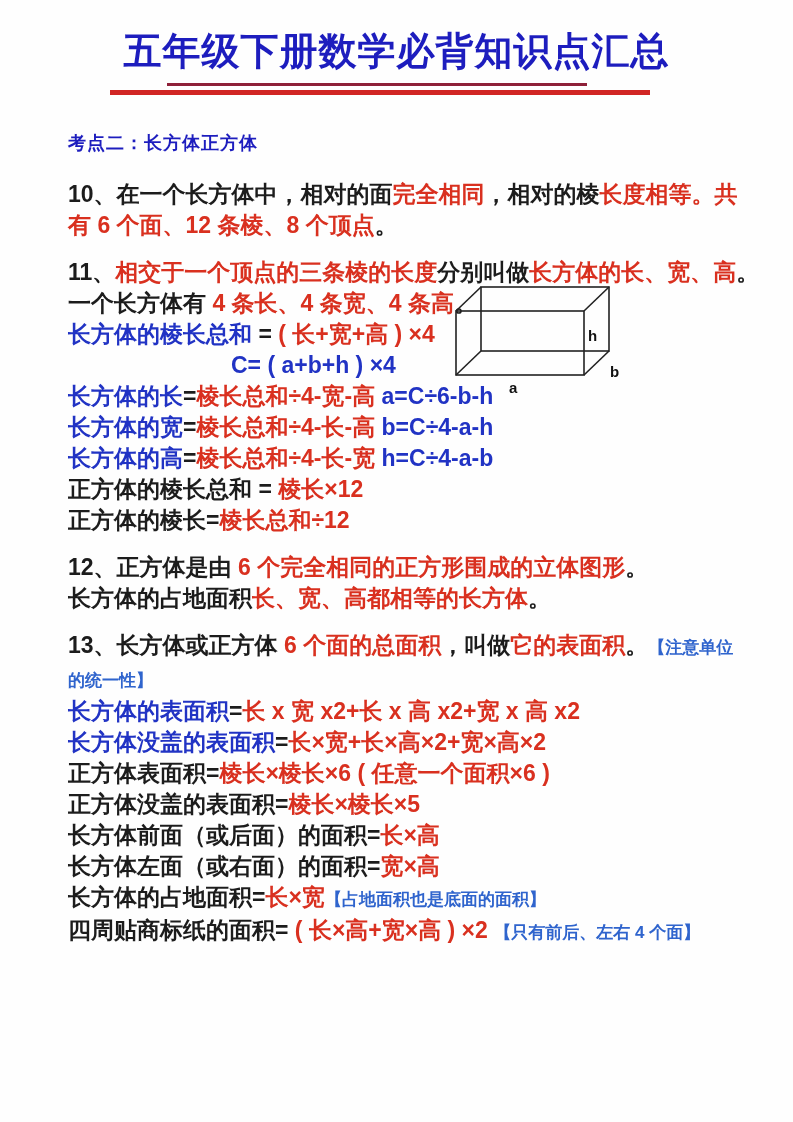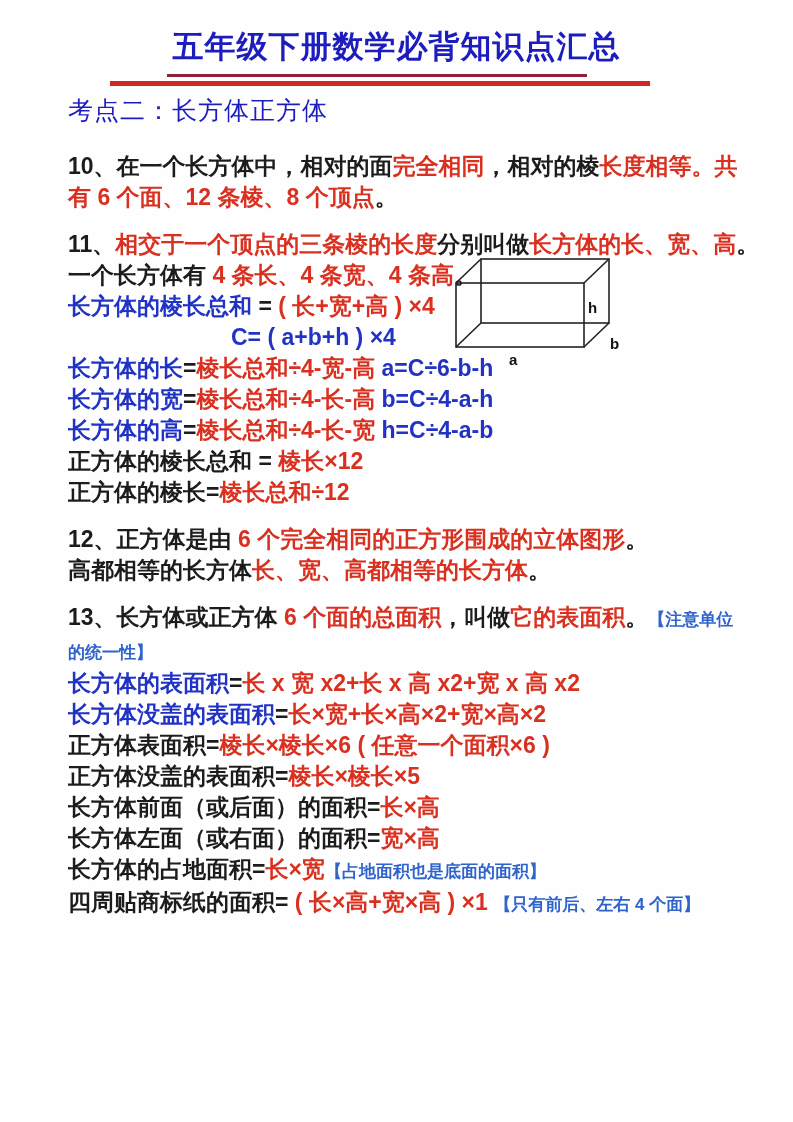--- a/index.html
+++ b/index.html
@@ -11,35 +11,35 @@
     --divider-dark: #8e2038;
     --divider-red: #d12624;
   }
   * { margin:0; padding:0; box-sizing:border-box; }
   body { background:#e8e8e8; font-family:"Liberation Sans","DejaVu Sans",sans-serif; }
   .page {
     width:793px; height:1122px; background:#fefefe; margin:0 auto;
     overflow:hidden; position:relative; font-weight:700; color:var(--black);
   }
   .doc-title {
-    margin-top:26px; text-align:center; font-size:31px; letter-spacing:1px;
+    margin-top:26px; text-align:center; font-size:38px; letter-spacing:1px;
     color:var(--title-blue); font-weight:700; white-space:nowrap;
   }
   .divider-wrap { position:relative; height:26px; }
   .divider-dark {
     position:absolute; left:167px; top:6px; width:420px; height:3px;
     background:var(--divider-dark);
   }
   .divider-red {
     position:absolute; left:110px; top:13px; width:540px; height:5px;
     background:var(--divider-red);
   }
   .section-heading {
-    margin:0 0 0 68px; font-size:25px; letter-spacing:1px;
-    color:var(--title-blue); font-weight:400; white-space:nowrap;
+    margin:28px 0 0 68px; font-size:18px; letter-spacing:1px;
+    color:var(--title-blue); font-weight:700; white-space:nowrap;
   }
   .content { margin:24px 40px 0 68px; }
   .block { margin-bottom:16px; }
   .block:last-child { margin-bottom:0; }
   .line {
     line-height:31px; min-height:31px; font-size:23px; white-space:nowrap;
   }
   .line.indent-c { padding-left:163px; }
   .seg-k { color:var(--black); }
   .seg-r { color:var(--red); }
@@ -87,29 +87,29 @@
       <line x1="5" y1="94" x2="30" y2="70"></line>
       <line x1="133" y1="94" x2="158" y2="70"></line>
     </g>
     <text x="137" y="60">h</text>
     <text x="159" y="96">b</text>
     <text x="58" y="112">a</text>
   </svg>
       </div>
       <div class="block">
         <div class="line"><span class="seg-k">12、正方体是由 </span><span class="seg-r">6 个完全相同的正方形围成的立体图形</span><span class="seg-k">。</span></div>
-        <div class="line"><span class="seg-k">高都相等的长方体</span><span class="seg-r">长、宽、高都相等的长方体</span><span class="seg-k">。</span></div>
+        <div class="line"><span class="seg-k">长方体的占地面积</span><span class="seg-r">长、宽、高都相等的长方体</span><span class="seg-k">。</span></div>
       </div>
       <div class="block">
         <div class="line"><span class="seg-k">13、长方体或正方体 </span><span class="seg-r">6 个面的总面积</span><span class="seg-k">，叫做</span><span class="seg-r">它的表面积</span><span class="seg-k">。</span><span class="seg-n">【注意单位</span></div>
         <div class="line"><span class="seg-n">的统一性】</span></div>
         <div class="line"><span class="seg-b">长方体的表面积</span><span class="seg-k">=</span><span class="seg-r">长 x 宽 x2+长 x 高 x2+宽 x 高 x2</span></div>
         <div class="line"><span class="seg-b">长方体没盖的表面积</span><span class="seg-k">=</span><span class="seg-r">长×宽+长×高×2+宽×高×2</span></div>
         <div class="line"><span class="seg-k">正方体表面积</span><span class="seg-k">=</span><span class="seg-r">棱长×棱长×6 ( 任意一个面积×6 )</span></div>
         <div class="line"><span class="seg-k">正方体没盖的表面积</span><span class="seg-k">=</span><span class="seg-r">棱长×棱长×5</span></div>
         <div class="line"><span class="seg-k">长方体前面（或后面）的面积=</span><span class="seg-r">长×高</span></div>
         <div class="line"><span class="seg-k">长方体左面（或右面）的面积=</span><span class="seg-r">宽×高</span></div>
         <div class="line"><span class="seg-k">长方体的占地面积=</span><span class="seg-r">长×宽</span><span class="seg-n">【占地面积也是底面的面积】</span></div>
-        <div class="line"><span class="seg-k">四周贴商标纸的面积= </span><span class="seg-r">( 长×高+宽×高 ) ×1 </span><span class="seg-n">【只有前后、左右 4 个面】</span></div>
+        <div class="line"><span class="seg-k">四周贴商标纸的面积= </span><span class="seg-r">( 长×高+宽×高 ) ×2 </span><span class="seg-n">【只有前后、左右 4 个面】</span></div>
       </div>
     </div>
 
 </div>
 
 </body></html>

